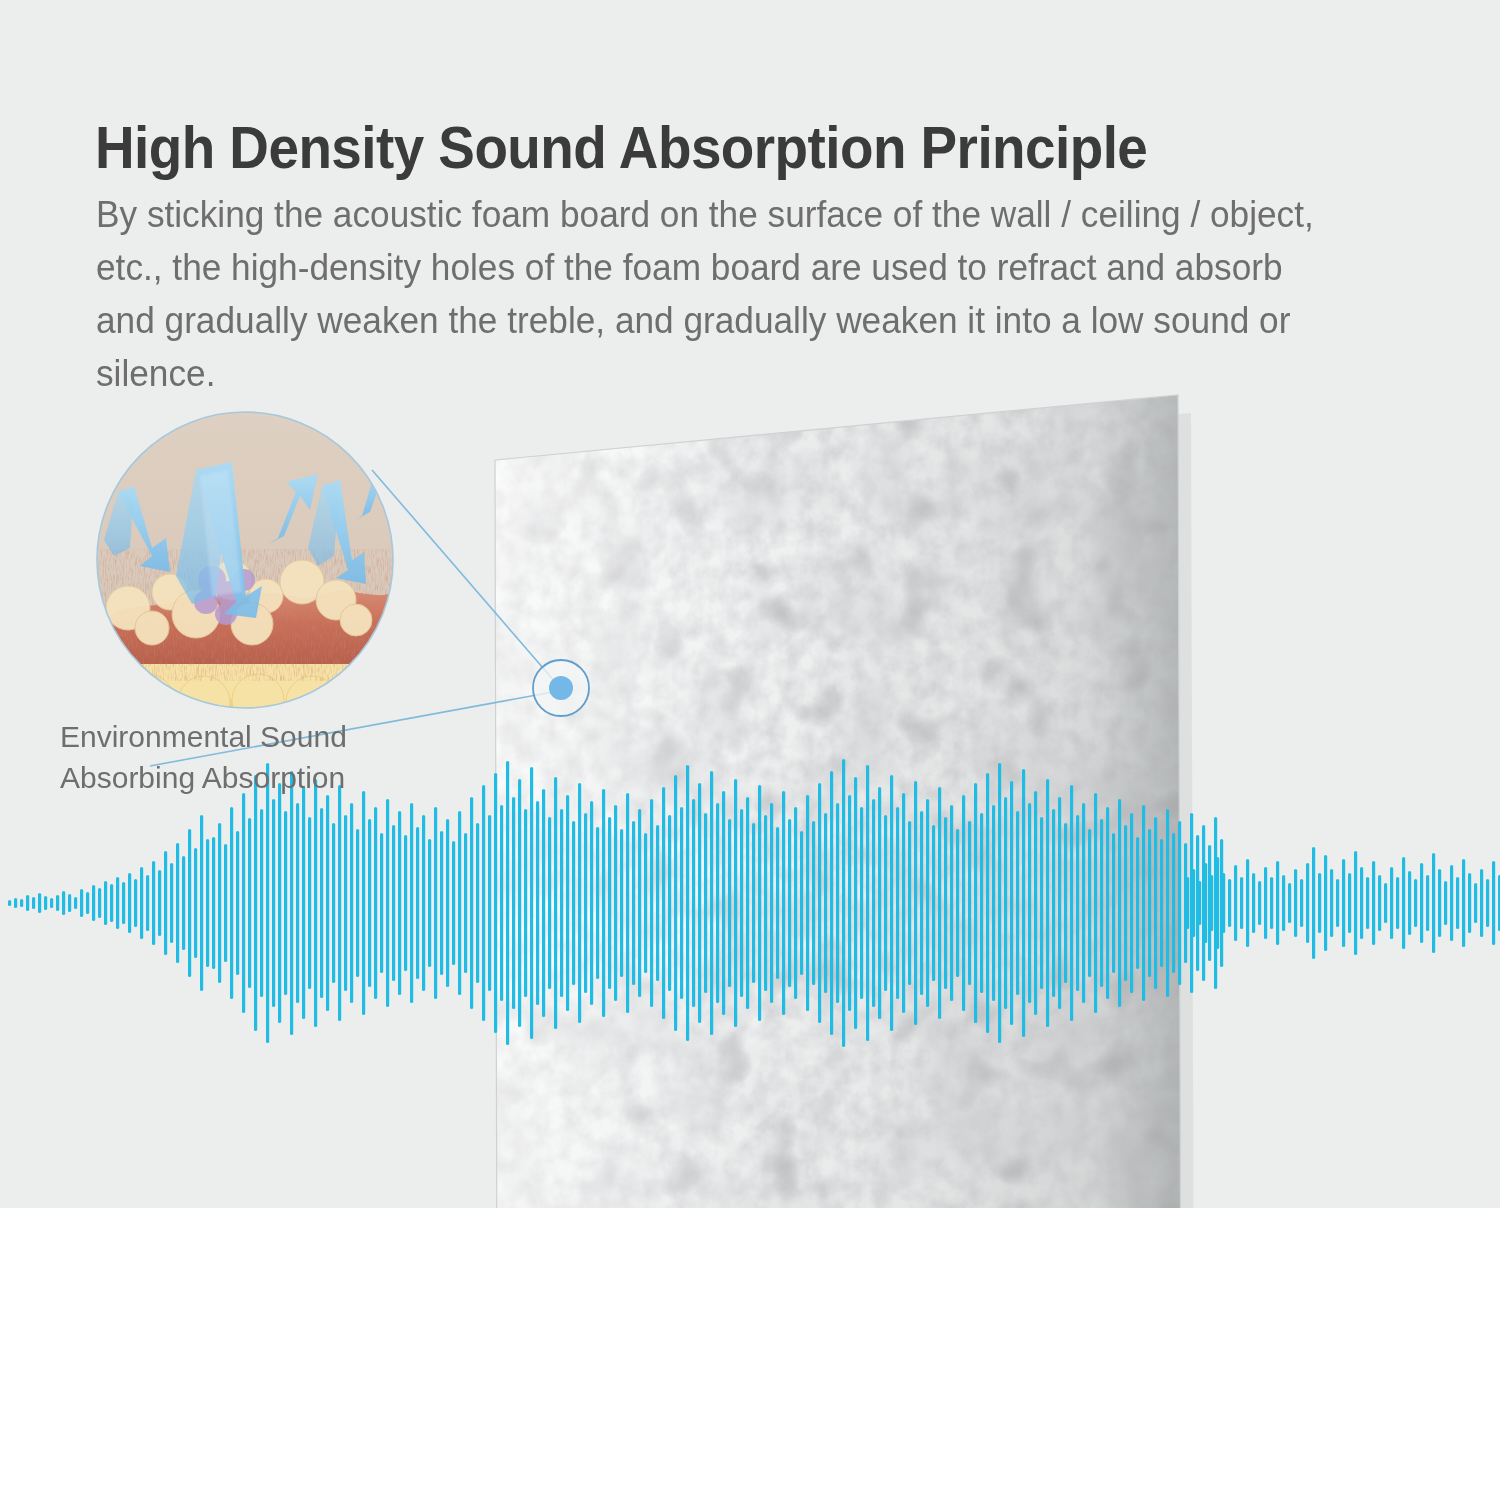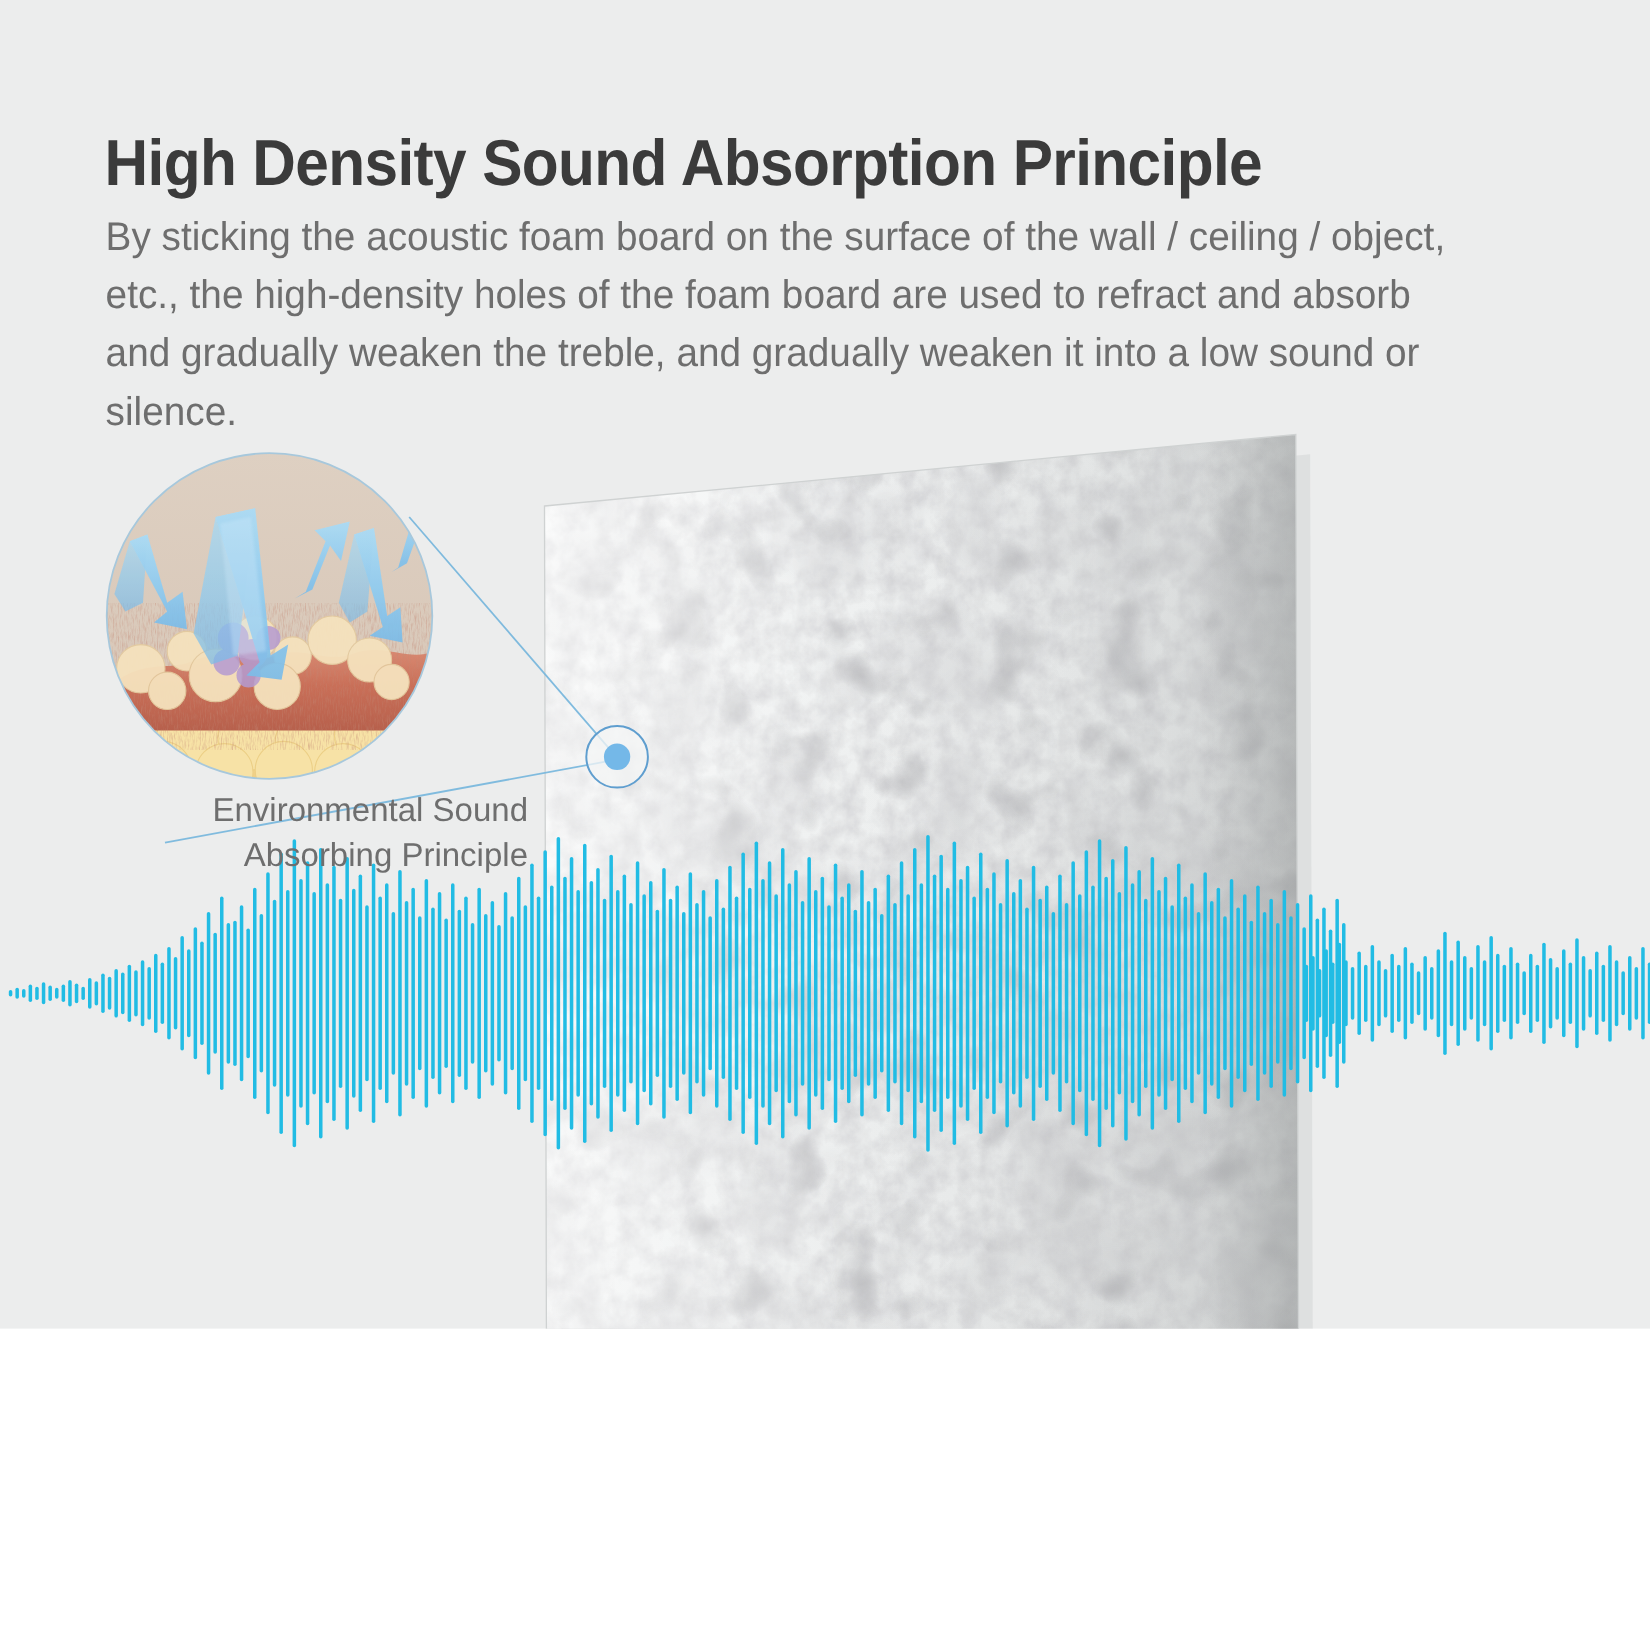--- a/index.html
+++ b/index.html
@@ -55,21 +55,21 @@
     height: 1500px;
     pointer-events: none;
   }
 
   
   #inset-caption {
     position: absolute;
     left: 60px;
     top: 716px;
     width: 420px;
-    text-align: right;
+    text-align: left;
     font-family: "Liberation Sans", sans-serif;
     font-size: 30px;
     line-height: 41px;
     color: #6e6e6e;
   }
   #inset-caption span { display: block; }
 
   
   .layer {
     position: absolute;
@@ -574,16 +574,16 @@
 
   <div id="intro">
     <div>By sticking the acoustic foam board on the surface of the wall / ceiling / object,</div>
     <div>etc., the high-density holes of the foam board are used to refract and absorb</div>
     <div>and gradually weaken the treble, and gradually weaken it into a low sound or</div>
     <div>silence.</div>
   </div>
 
   <div id="inset-caption">
     <span>Environmental Sound</span>
-    <span>Absorbing Principle</span>
+    <span>Absorbing Absorption</span>
   </div>
 
 </div>
 
 </body></html>

